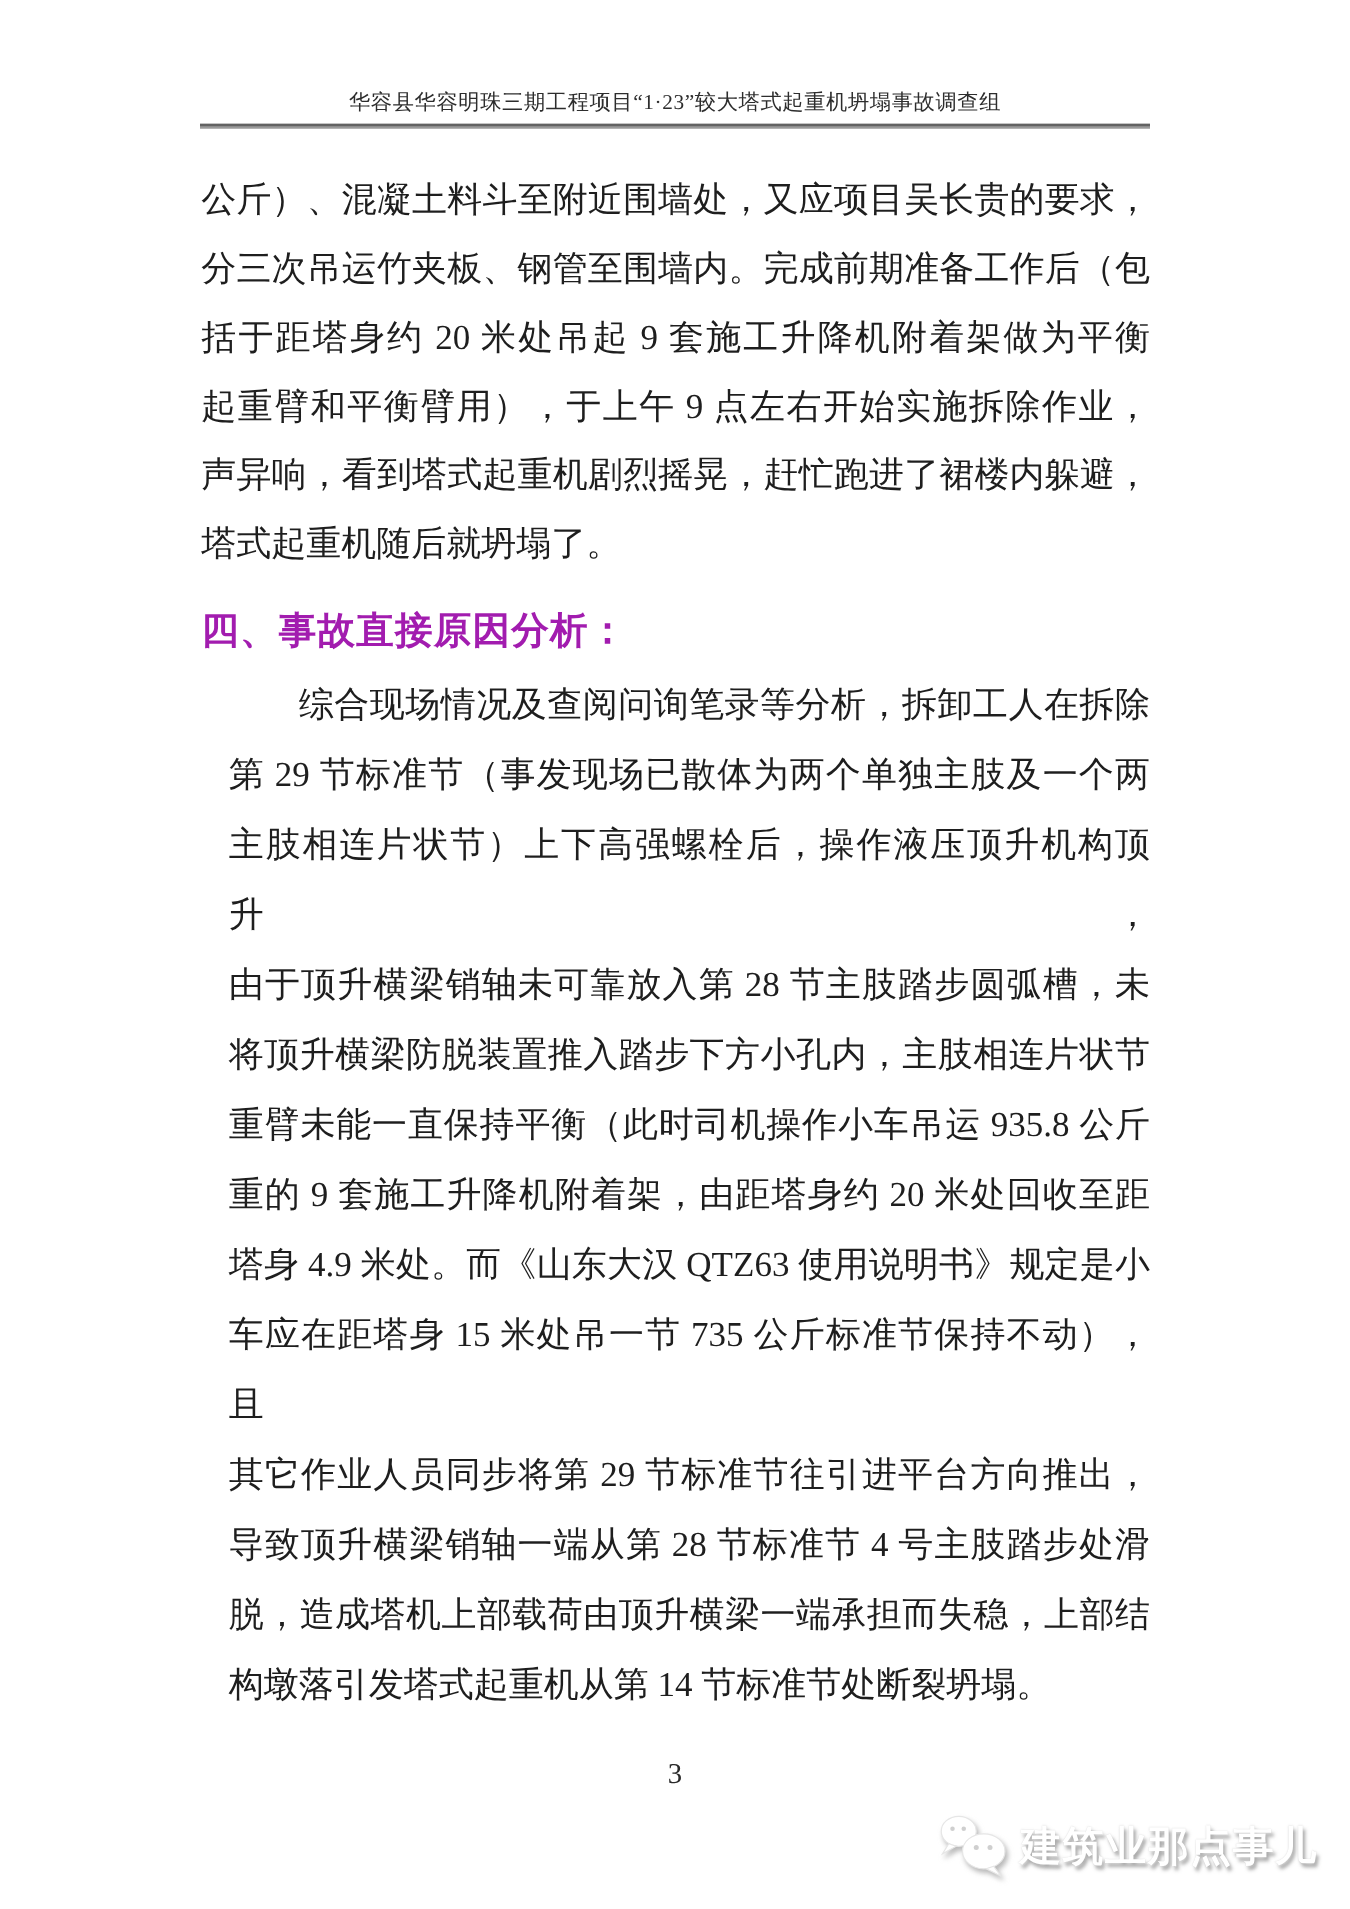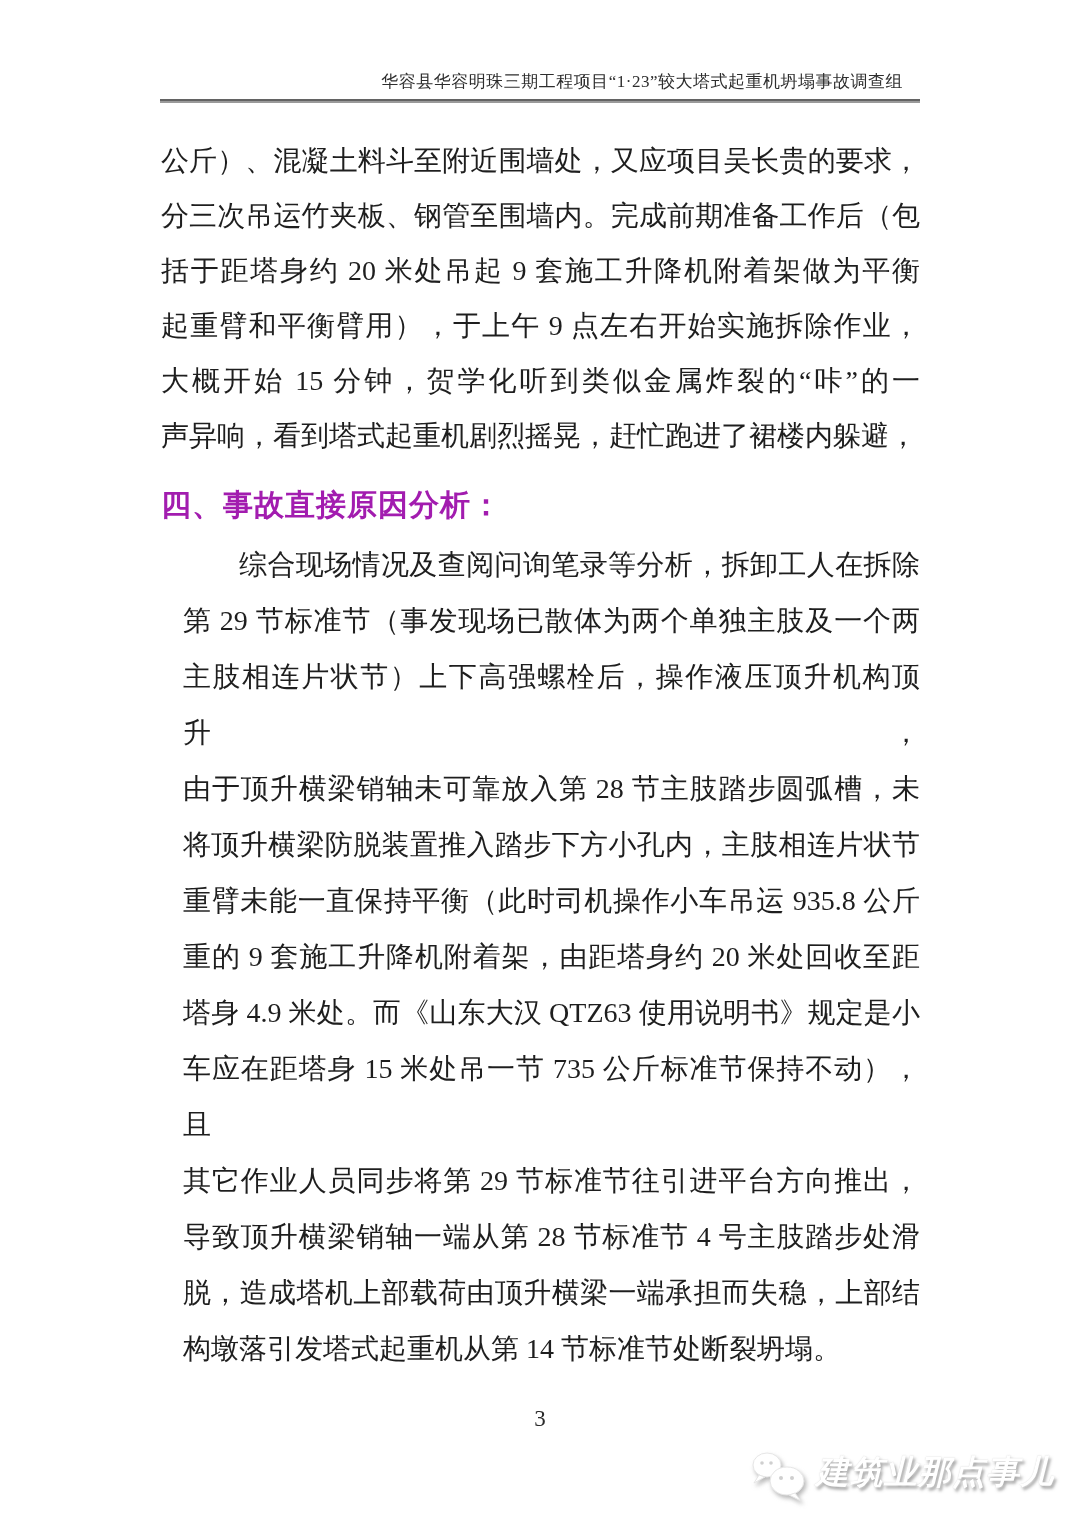--- a/index.html
+++ b/index.html
@@ -9,24 +9,24 @@
     height: 1527px;
     background: #ffffff;
     overflow: hidden;
     font-family: "Liberation Serif", "DejaVu Serif", serif;
     color: #1e1e1e;
   }
 
   
   .header-title {
     position: absolute;
-    left: 143px;
+    left: 160px;
     top: 70px;
     width: 760px;
-    text-align: right;
+    text-align: center;
     font-size: 17px;
     letter-spacing: 0.5px;
     color: #2d2d2d;
     white-space: nowrap;
   }
   .header-rule {
     position: absolute;
     left: 160px;
     top: 99px;
     width: 760px;
@@ -71,22 +71,22 @@
     width: 100%;
     text-align: center;
     font-size: 23px;
     color: #2a2a2a;
   }
   .watermark {
     position: absolute;
     top: 1450px;
     right: 26px;
     display: flex;
+    align-items: center;
     gap: 8px;
-    font-style: italic;
   }
   .wm-icon svg {
     display: block;
     filter: drop-shadow(2px 3px 2px rgba(125,125,125,0.55));
   }
   .wm-text {
     font-family: "Liberation Sans", "DejaVu Sans", sans-serif;
     font-weight: 700;
     font-size: 33px;
     letter-spacing: 1px;
@@ -102,22 +102,22 @@
 
   <div class="header-title">华容县华容明珠三期工程项目“1·23”较大塔式起重机坍塌事故调查组</div>
   <div class="header-rule"></div>
 
   <div class="doc-body">
     <div class="para para1">
         <div class="line">公斤）、混凝土料斗至附近围墙处，又应项目吴长贵的要求，</div>
         <div class="line">分三次吊运竹夹板、钢管至围墙内。完成前期准备工作后（包</div>
         <div class="line">括于距塔身约 20 米处吊起 9 套施工升降机附着架做为平衡</div>
         <div class="line">起重臂和平衡臂用），于上午 9 点左右开始实施拆除作业，</div>
-        <div class="line">大概开始 15 分钟，贺学化听到类似金属炸裂的“咔”的一</div>
         <div class="line">声异响，看到塔式起重机剧烈摇晃，赶忙跑进了裙楼内躲避，</div>
+        <div class="line">塔式起重机随后就坍塌了。</div>
       </div>
     <div class="section-heading">四、事故直接原因分析：</div>
     <div class="para para2">
         <div class="line">综合现场情况及查阅问询笔录等分析，拆卸工人在拆除</div>
         <div class="line">第 29 节标准节（事发现场已散体为两个单独主肢及一个两</div>
         <div class="line">主肢相连片状节）上下高强螺栓后，操作液压顶升机构顶升，</div>
         <div class="line">由于顶升横梁销轴未可靠放入第 28 节主肢踏步圆弧槽，未</div>
         <div class="line">将顶升横梁防脱装置推入踏步下方小孔内，主肢相连片状节</div>
         <div class="line">重臂未能一直保持平衡（此时司机操作小车吊运 935.8 公斤</div>
         <div class="line">重的 9 套施工升降机附着架，由距塔身约 20 米处回收至距</div>

